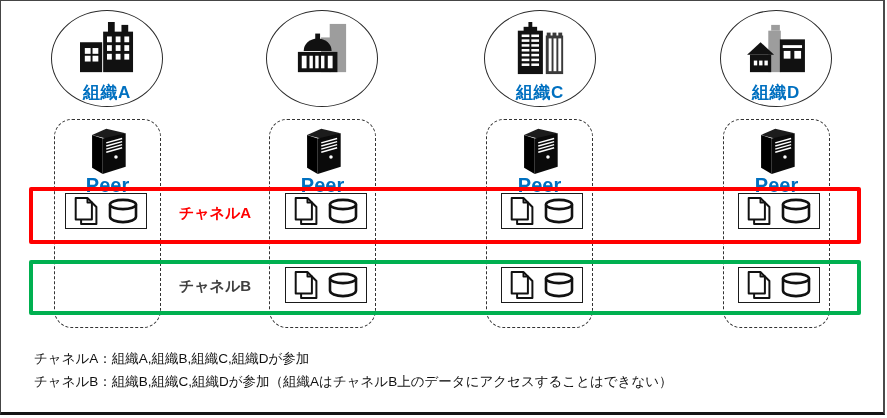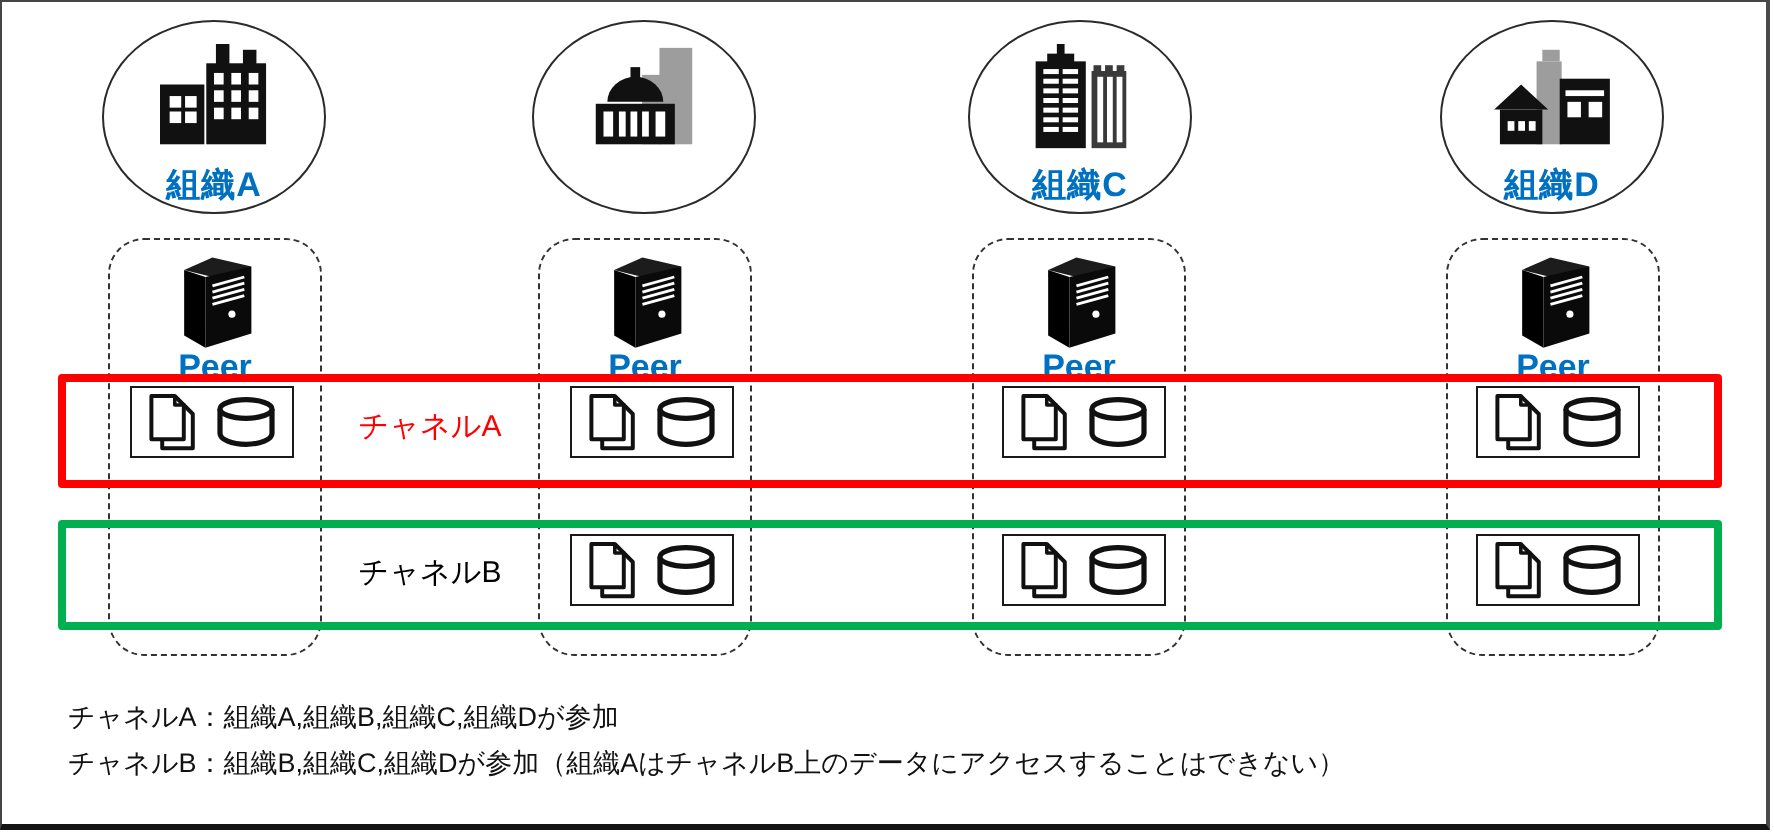--- a/index.html
+++ b/index.html
@@ -44,37 +44,37 @@
     background:transparent;
     z-index:1;
   }
   .peer-box .peer-icon {
     position:absolute; top:5px; left:50%;
     transform:translateX(-50%);
   }
   .peer-label {
     position:absolute; top:54px; left:0;
     width:100%; text-align:center;
-    font-size:17px; font-weight:bold; color:#0070C0;
+    font-size:20px; font-weight:bold; color:#0070C0;
   }
   
   .channel-band {
     position:absolute; left:28px; width:832px;
     background:transparent; z-index:2;
     border-radius:2px;
   }
   .band-a { top:186px; height:57px; border:4px solid #FF0000; }
   .band-b { top:259px; height:55px; border:4px solid #00B050; }
   .channel-label {
     position:absolute; left:168px; width:92px;
-    text-align:center; font-size:15px; font-weight:normal;
+    text-align:center; font-size:15px; font-weight:bold;
     z-index:3; background:#ffffff00;
   }
   .label-a { top:203px; color:#FF0000; }
-  .label-b { top:276px; color:#000000; }
+  .label-b { top:276px; color:#404040; }
   
   .ledger-box {
     position:absolute;
     width:82px; height:36px;
     background:#ffffff;
     border:1.4px solid #1a1a1a;
     display:flex; align-items:center; justify-content:center;
     gap:7px; z-index:3;
   }
   .row-a { top:192px; }

